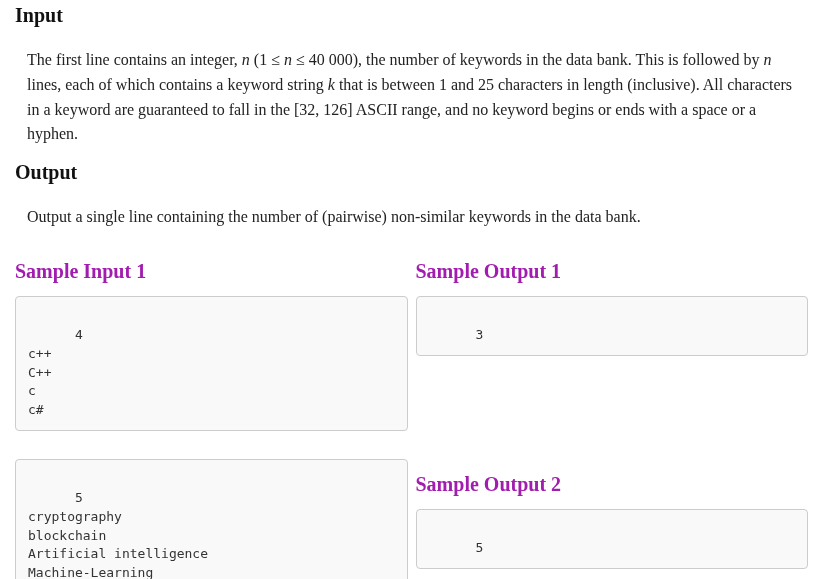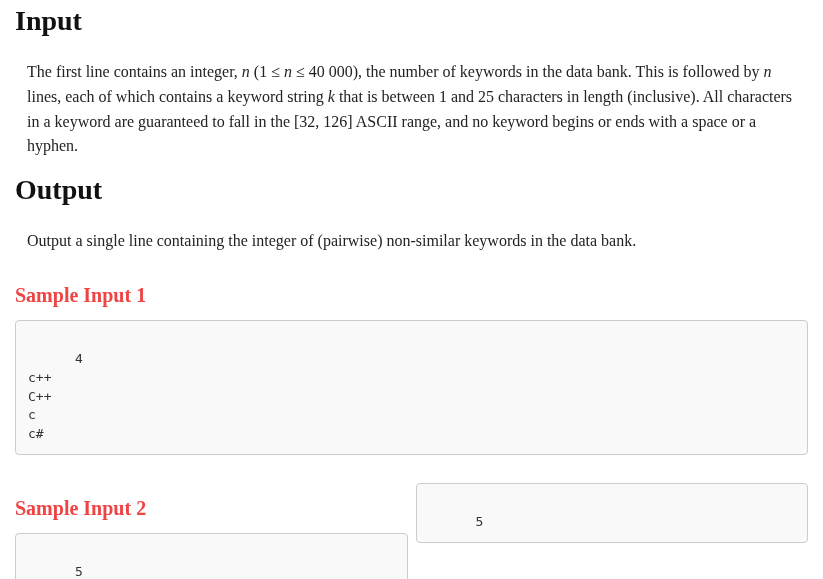--- a/index.html
+++ b/index.html
@@ -8,21 +8,21 @@
     margin: 0;
     padding: 0 15px;
     width: 823px;
     box-sizing: border-box;
     font-size: 16px;
     line-height: 1.5;
   }
   h2 {
     font-family: Georgia, serif;
     font-weight: 700;
-    font-size: 28px;
+    font-size: 20px;
     margin: 0 0 18px 0;
     color: #111;
   }
   h2.output-h {
   }
   p {
     margin: 0 0 10px 12px;
     line-height: 1.55;
     color: #222;
   }
@@ -40,21 +40,21 @@
   }
   .sample-col {
     flex: 1;
     min-width: 0;
   }
   .sample-heading {
     font-family: Georgia, serif;
     font-weight: 700;
     font-size: 20px;
     margin: 10px 0 10px 0;
-    color: #ef4444;
+    color: #a21caf;
   }
   .sample-box {
     position: relative;
     border: 1px solid #ccc;
     border-radius: 4px;
     background: #f9f9f9;
     padding: 10px 12px;
     font-family: 'Menlo', 'Consolas', monospace;
     font-size: 13px;
     line-height: 1.45;
@@ -79,48 +79,55 @@
 <body>
 
 <h2>Input</h2>
 
 <p>
 <span>The first line contains an integer, </span><span class="mathvar">n</span><span> (</span><span class="mathnum">1</span><span> ≤ </span><span class="mathvar">n</span><span> ≤ </span><span class="mathnum">40 000</span><span>), the number of keywords in the data bank. This is followed by </span><span class="mathvar">n</span><span> lines, each of which contains a keyword string </span><span class="mathvar">k</span><span> that is between </span><span class="mathnum">1</span><span> and </span><span class="mathnum">25</span><span> characters in length (inclusive). All characters in a keyword are guaranteed to fall in the </span><span class="mathnum">[32, 126]</span><span> ASCII range, and no keyword begins or ends with a space or a hyphen.</span>
 </p>
 
 <h2 class="output-h">Output</h2>
 
-<p>Output a single line containing the integer of (pairwise) non-similar keywords in the data bank.</p>
+<p>Output a single line containing the number of (pairwise) non-similar keywords in the data bank.</p>
 
 <div class="samples">
   <div class="sample-col">
     <div class="sample-heading">Sample Input 1</div>
     <div class="sample-box">
       <span class="copy-icon">
         
       </span><span>4
 c++
 C++
 c
 c#</span></div>
   </div>
+  <div class="sample-col">
+    <div class="sample-heading">Sample Output 1</div>
+    <div class="sample-box">
+      <span class="copy-icon">
+        
+      </span><span>3</span></div>
+  </div>
 </div>
 
 <div class="samples">
   <div class="sample-col">
-    <div class="sample-heading">Sample Input 2</div>
     <div class="sample-box">
       <span class="copy-icon">
         
       </span><span>5
 cryptography
 blockchain
 Artificial intelligence
 Machine-Learning
 Linux</span></div>
   </div>
   <div class="sample-col">
+    <div class="sample-heading">Sample Output 2</div>
     <div class="sample-box">
       <span class="copy-icon">
         
       </span><span>5</span></div>
   </div>
 </div>
 
 </body></html>

